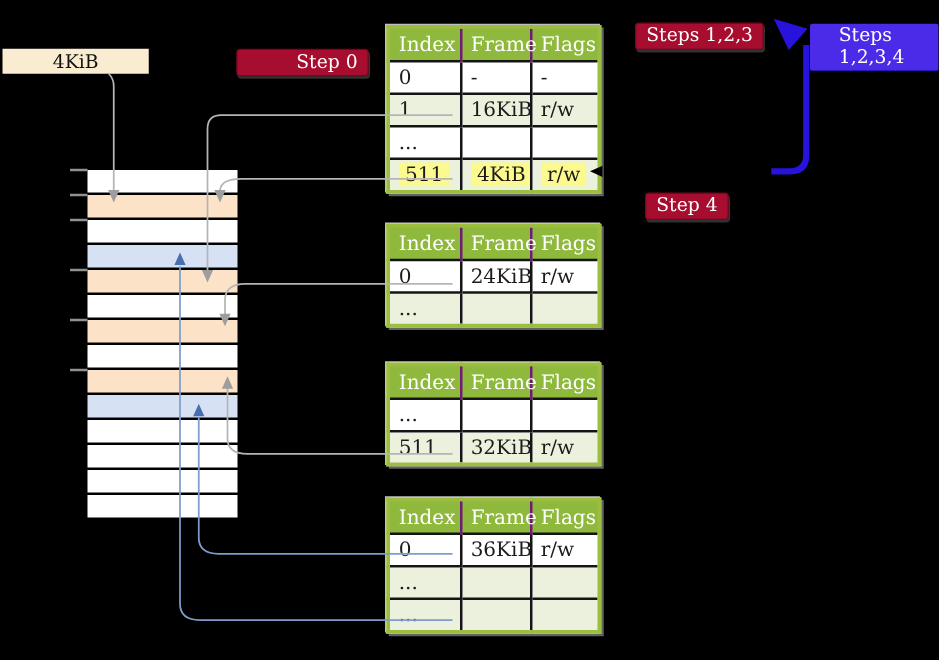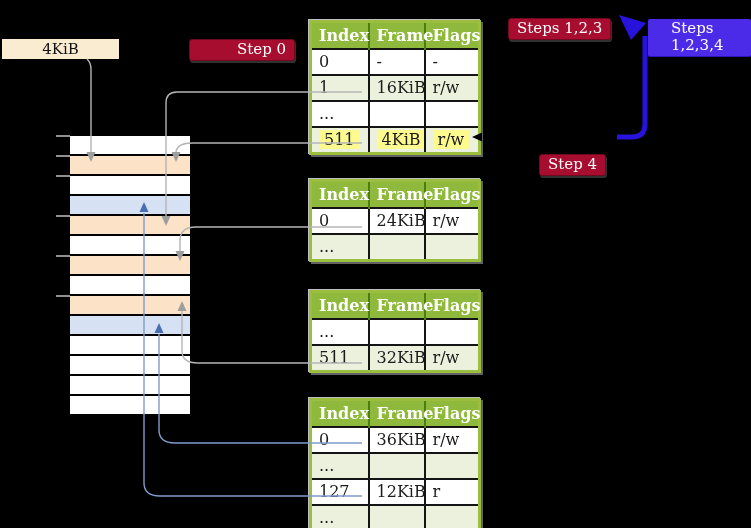--- a/index.html
+++ b/index.html
@@ -7,41 +7,41 @@
           font-family:"DejaVu Serif",serif;}
 
   
   .label-cream{position:absolute;left:2px;top:39px;width:117px;height:20px;line-height:20px;
     text-align:center;background:#FAECD1;color:#111;font-size:15px;}
   .label-red{position:absolute;background:#A60D2F;color:#fff;font-size:15px;line-height:17px;
     padding:1px 8px 2px;border:1px solid #70081F;border-radius:3px;
     box-shadow:1px 2px 0 rgba(140,140,140,.35);}
   .step0{left:189px;top:39px;padding-left:47px;}
   .steps123{left:508px;top:18px;}
-  .step4{left:539px;top:154px;}
+  .step4{left:516px;top:154px;}
   .label-blue{position:absolute;left:648px;top:19px;background:#4B2BE8;color:#fff;
     font-size:15px;line-height:17px;padding:1px 23px 2px;border-radius:2px;
     border-bottom:1px solid #2a15b8;}
 
   
   .memory{position:absolute;left:70px;top:136px;width:120px;}
   .mrow{height:18px;margin-bottom:2px;}
   .mrow.free{background:#FFFFFF;}
   .mrow.table{background:#FCE2C7;}
   .mrow.page{background:#D6E2F4;}
   .tick{position:absolute;left:56px;width:14px;height:2px;background:#919191;}
 
   
   .pt{position:absolute;left:309px;width:172px;border-collapse:collapse;table-layout:fixed;
     background:#fff;border:3px solid #9CBE3F;color:#1b1b1b;font-size:16px;
     box-shadow:-1px -1px 0 rgba(255,255,255,.75),2px 2px 0 rgba(150,150,150,.65);}
   .t1{top:20px;} .t2{top:179px;} .t3{top:290px;} .t4{top:398px;}
-  .pt th{background:#8FB93C;color:#fff;font-weight:bold;text-align:left;font-size:16px;
+  .pt th{background:#8FB93C;color:#fff;font-weight:normal;text-align:left;font-size:16px;
     height:21px;padding:2px 0 2px 7px;}
-  .pt th + th{border-left:2px solid #4d7c0f;}
+  .pt th + th{border-left:2px solid #701a75;}
   .pt td{height:22px;line-height:22px;padding:1px 0 1px 7px;border-top:2px solid #141414;
     overflow:hidden;white-space:nowrap;}
   .pt td + td{border-left:2px solid #141414;}
   .pt tr.shade td{background:#EBF1DC;}
   .hl{background:#FCF98F;padding:0 5px;border-radius:1px;}
 
   .overlay{position:absolute;left:0;top:0;z-index:10;pointer-events:none;}
 </style>
 </head>
 <body>
@@ -186,25 +186,20 @@
       <tr>
         <td><span>0</span></td>
         <td><span>36KiB</span></td>
         <td><span>r/w</span></td>
       </tr>
       <tr class="shade">
         <td><span>...</span></td>
         <td><span></span></td>
         <td><span></span></td>
       </tr>
-      <tr>
-        <td><span>127</span></td>
-        <td><span>12KiB</span></td>
-        <td><span>r</span></td>
-      </tr>
       <tr class="shade">
         <td><span>...</span></td>
         <td><span></span></td>
         <td><span></span></td>
       </tr>
     </tbody>
   </table>
 
   <svg class="overlay" width="751" height="528">
 

